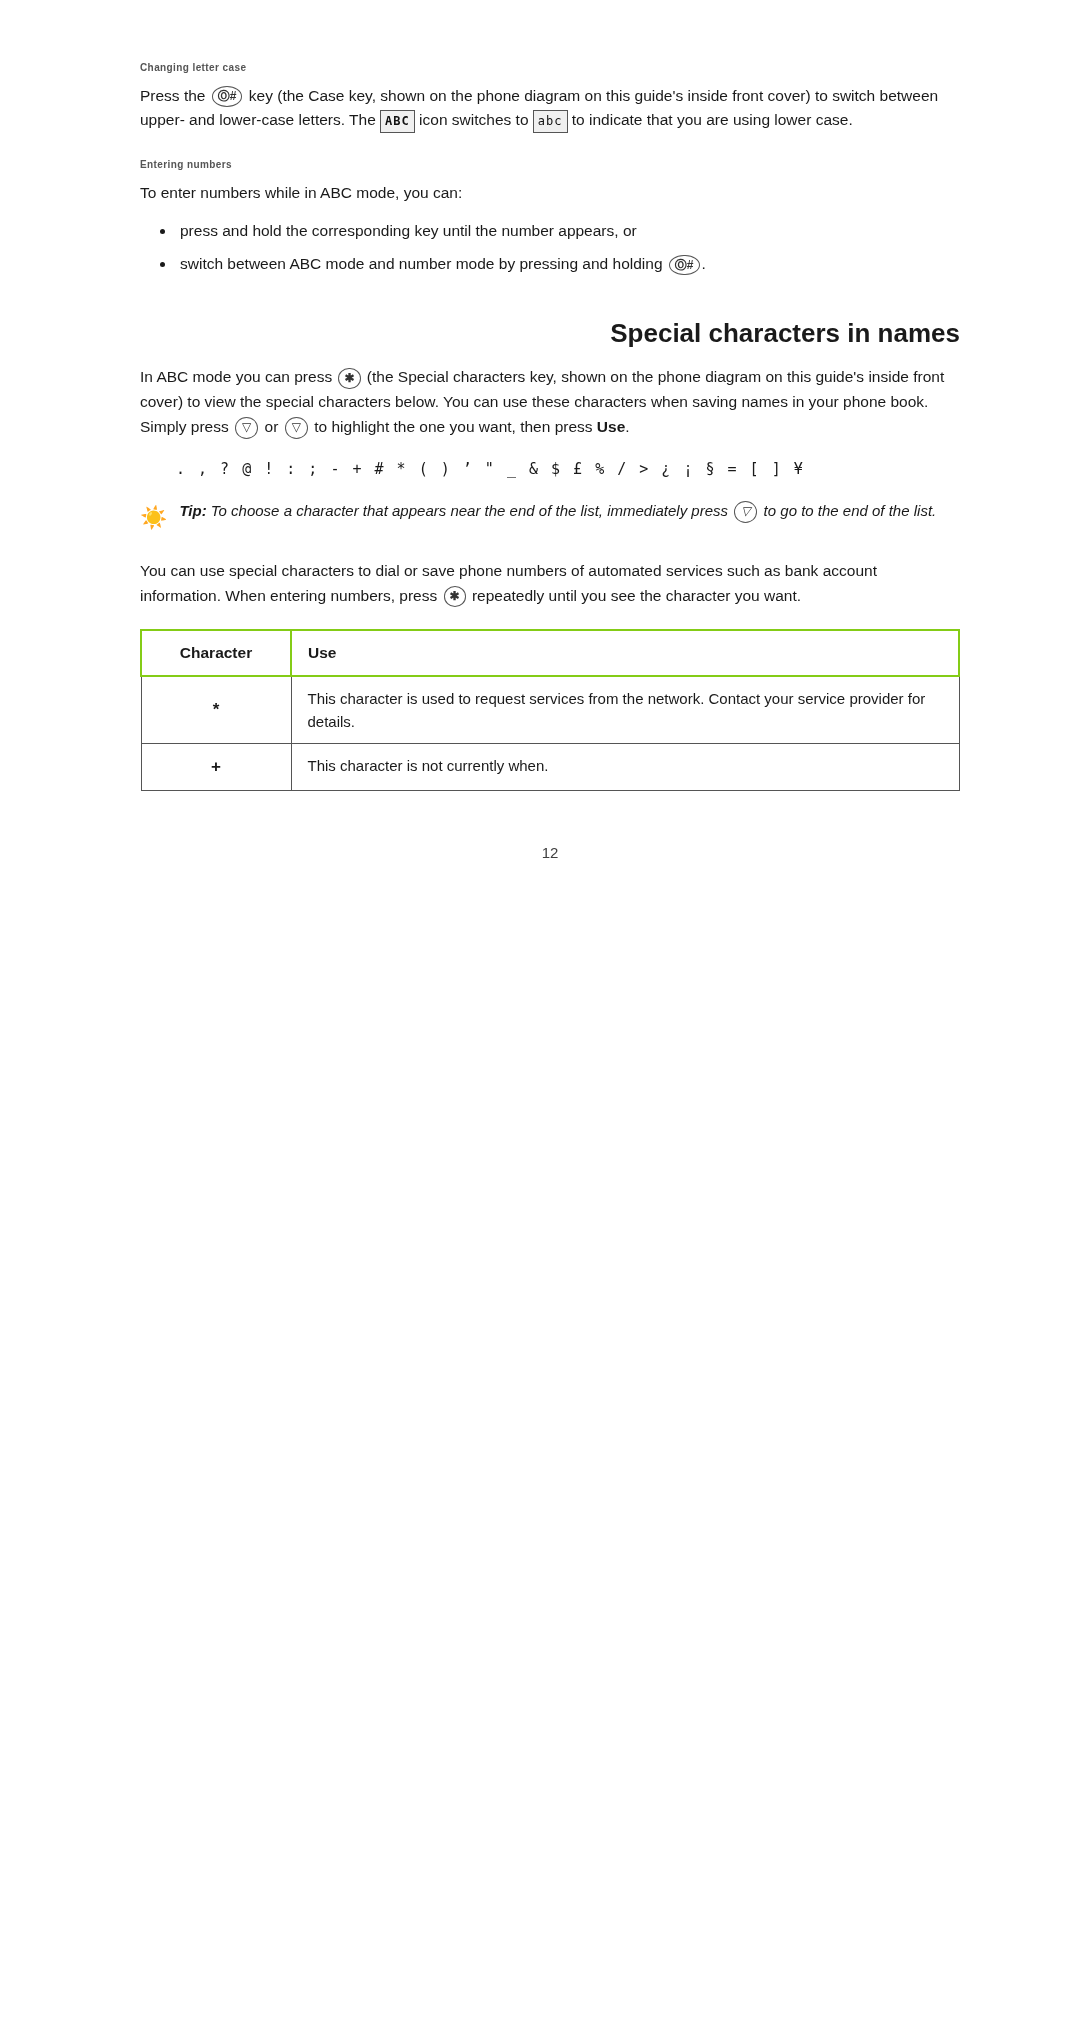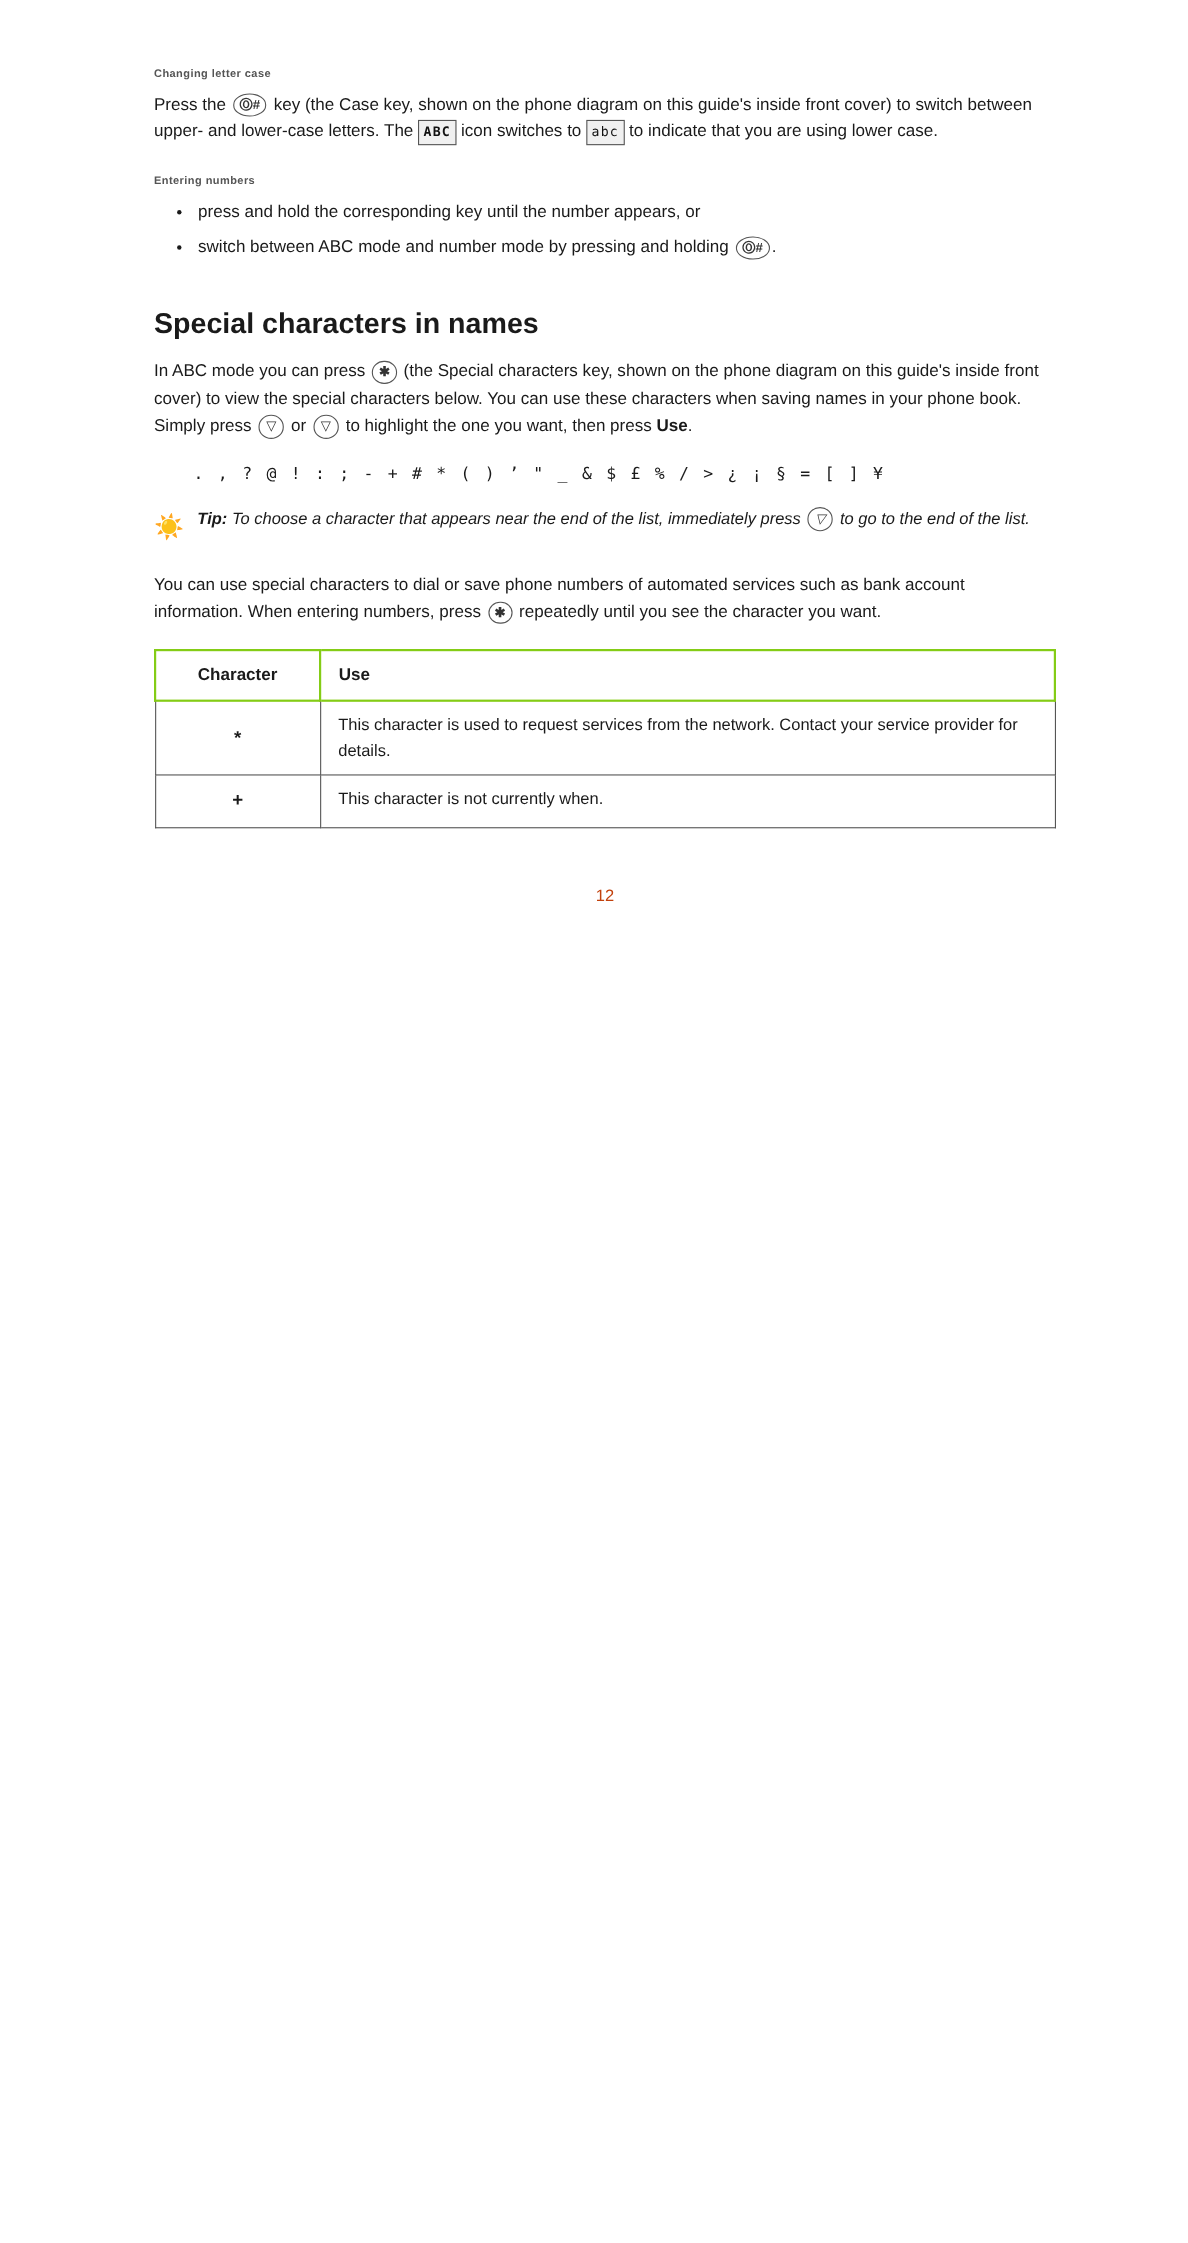--- a/index.html
+++ b/index.html
@@ -49,20 +49,21 @@
       padding-left: 4px;
     }
 
     .section-title {
       font-size: 26px;
       font-weight: bold;
       color: #1a1a1a;
       margin-top: 36px;
       margin-bottom: 12px;
       font-family: 'Arial', sans-serif;
+      text-align: right;
     }
 
     .key-icon {
       display: inline-block;
       border: 1.5px solid #555;
       border-radius: 50%;
       padding: 1px 5px;
       font-size: 12px;
       font-weight: bold;
       color: #333;
@@ -175,21 +176,21 @@
     .characters-table td:first-child {
       text-align: center;
       font-size: 17px;
       font-weight: bold;
       vertical-align: middle;
     }
 
     .page-number {
       text-align: center;
       font-size: 15px;
-      color: #c2410c;
+      color: #404040;
       margin-top: 50px;
     }
 
     .top-section {
       margin-bottom: 6px;
     }
   </style>
 </head>
 <body>
 
@@ -201,20 +202,21 @@
     <span> key (the Case key, shown on the phone diagram on this guide's inside front cover) to switch between upper- and lower-case letters. The </span>
     <span class="abc-block">ABC</span>
     <span> icon switches to </span>
     <span class="abc-block-lower">abc</span>
     <span> to indicate that you are using lower case.</span>
   </p>
 </div>
 
 <div style="margin-top: 24px;">
   <p class="section-heading-small">Entering numbers</p>
+  <p class="body-text">To enter numbers while in ABC mode, you can:</p>
   <ul class="bullet-list">
     <li>
       <span>press and hold the corresponding key until the number appears, or</span>
     </li>
     <li>
       <span>switch between ABC mode and number mode by pressing and holding <span class="key-icon">Ⓞ#</span>.</span>
     </li>
   </ul>
 </div>
 

